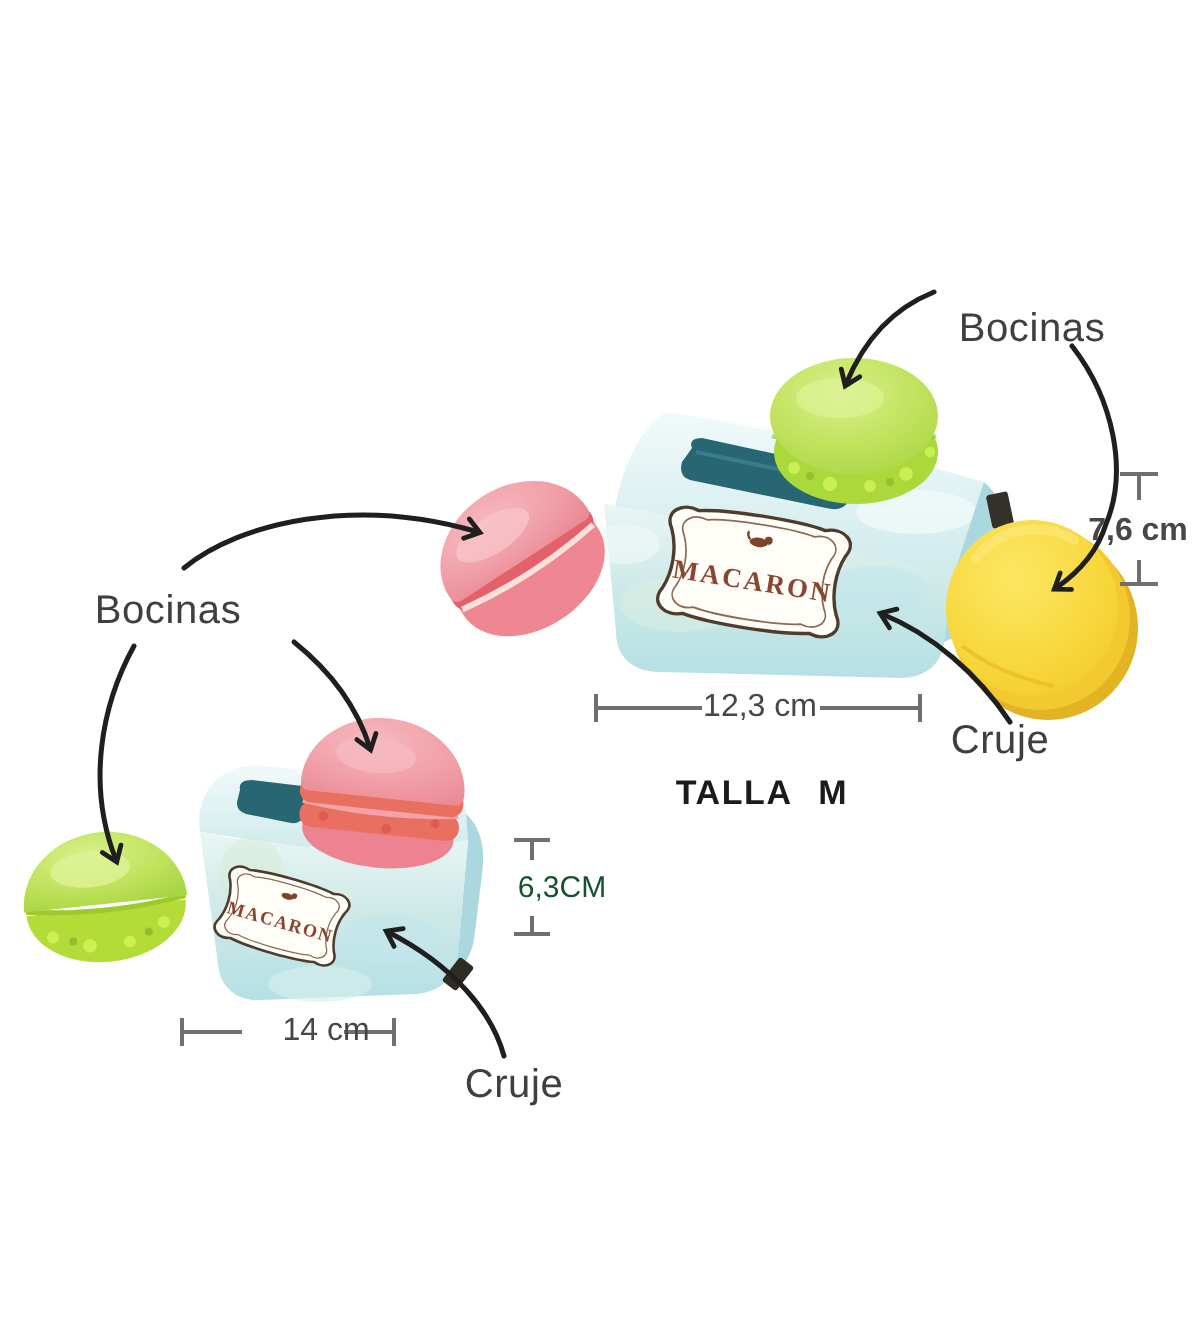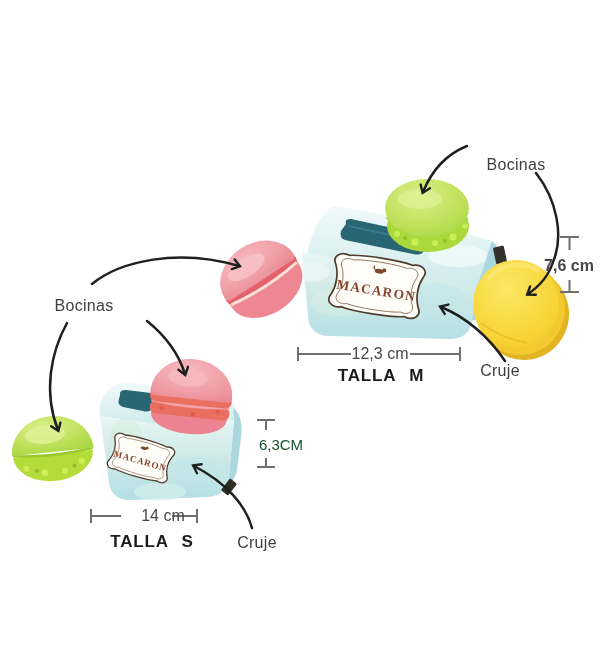--- a/index.html
+++ b/index.html
@@ -1,21 +1,21 @@
 <!DOCTYPE html>
 <html><head>
 <meta charset="utf-8">
 <style>
   html,body{margin:0;padding:0;background:#ffffff;}
   .stage{position:relative;width:600px;height:660px;background:#ffffff;overflow:hidden;
          font-family:"Liberation Sans",sans-serif;}
   .stage svg{position:absolute;left:0;top:0;}
   .lbl{position:absolute;transform:translate(-50%,-50%);white-space:nowrap;
        color:#3f3f3f;font-family:"Liberation Sans",sans-serif;}
-  .lbl.feature{font-size:16px;letter-spacing:0.3px;}
+  .lbl.feature{font-size:20px;letter-spacing:0.3px;}
   .lbl.dim{font-size:16px;color:#474747;}
   .lbl.dim-sm{font-size:15px;color:#14532d;}
   .lbl.size{font-size:17px;font-weight:bold;color:#1b1b1b;letter-spacing:0.8px;word-spacing:8px;}
   .banner-text{font-family:"Liberation Serif",serif;font-weight:bold;}
 </style>
 </head>
 <body>
 
 <div class="stage">
 
@@ -175,20 +175,19 @@
     <path d="M91,509 L91,523 M91,516 L121,516 M172,516 L197,516 M197,509 L197,523"></path>
     <path d="M560,237 L579,237 M569.5,237 L569.5,250 M569.5,280 L569.5,292 M560,292 L579,292"></path>
     <path d="M257,420 L275,420 M266,420 L266,430 M266,458 L266,467 M257,467 L275,467"></path>
   </g>
 </svg>
 
 <div class="lbl feature" style="left:516px;top:165px;">Bocinas</div>
 <div class="lbl feature" style="left:84px;top:306px;">Bocinas</div>
 <div class="lbl dim" style="left:569px;top:266px;font-weight:bold;">7,6 cm</div>
 <div class="lbl dim" style="left:380px;top:354px;">12,3 cm</div>
-<div class="lbl size" style="left:381px;top:376px;">TALLA M</div>
+<div class="lbl size" style="left:381px;top:397px;">TALLA M</div>
 <div class="lbl feature" style="left:500px;top:371px;">Cruje</div>
 <div class="lbl dim-sm" style="left:281px;top:444px;">6,3CM</div>
 <div class="lbl dim" style="left:163px;top:516px;">14 cm</div>
-<div class="lbl size" style="left:152px;top:542px;">TALLA S</div>
 <div class="lbl feature" style="left:257px;top:543px;">Cruje</div>
 
 </div>
 
 </body></html>

